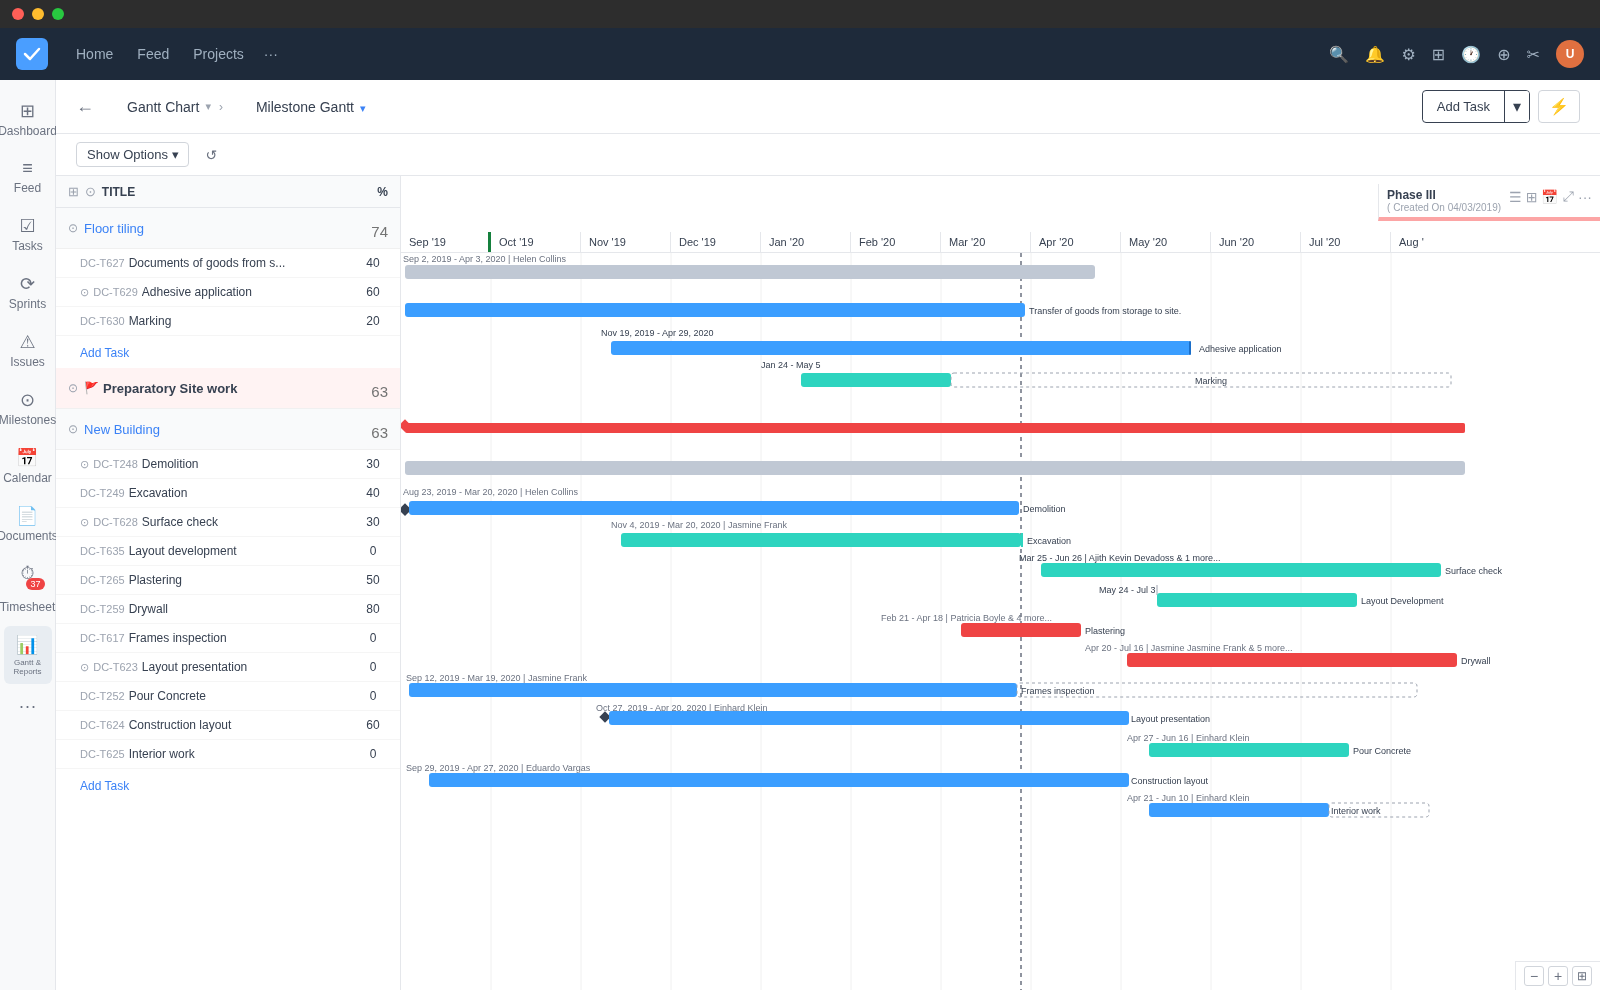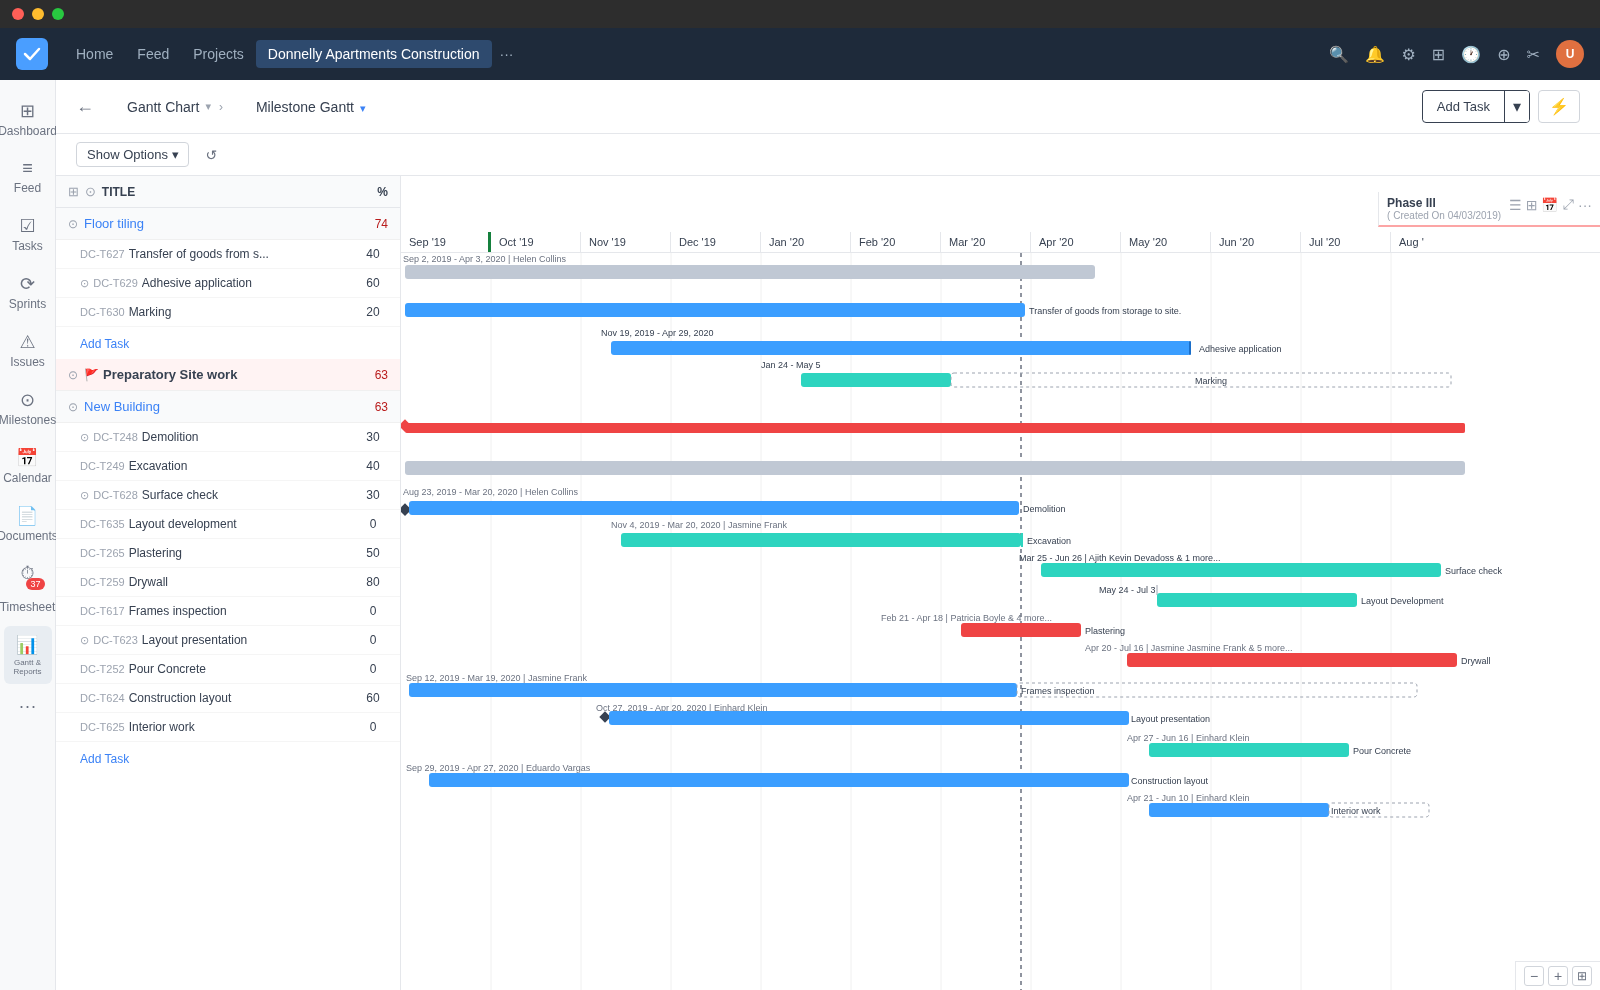--- a/index.html
+++ b/index.html
@@ -67,21 +67,21 @@
     
     .task-list { width: 345px; flex-shrink: 0; border-right: 1px solid #e5e7eb; overflow-y: auto; overflow-x: hidden; }
     .task-list-header { display: flex; align-items: center; padding: 8px 12px; border-bottom: 1px solid #e5e7eb; background: #f9fafb; position: sticky; top: 0; z-index: 2; }
     .task-list-header .icon { color: #9ca3af; margin-right: 6px; font-size: 13px; }
     .task-list-header .title { font-size: 12px; font-weight: 600; color: #374151; flex: 1; }
     .task-list-header .pct { font-size: 12px; font-weight: 600; color: #374151; width: 30px; text-align: right; }
 
     .task-group-header { display: flex; align-items: center; padding: 8px 12px; background: #f9fafb; border-bottom: 1px solid #f0f0f0; cursor: pointer; }
     .task-group-header .expand { color: #9ca3af; margin-right: 6px; font-size: 12px; }
     .task-group-header .name { font-size: 13px; color: #3b82f6; font-weight: 500; flex: 1; }
-    .task-group-header .pct { font-size: 12px; color: #b91c1c; width: 30px; text-align: right; }
+    .task-group-header .pct { font-size: 15px; color: #737373; width: 30px; text-align: right; margin-top: 7px; }
     .task-group-header.dark-text .name { color: #374151; font-weight: 600; }
 
     .task-row { display: flex; align-items: center; padding: 7px 12px 7px 24px; border-bottom: 1px solid #f5f5f5; }
     .task-row .id { font-size: 11px; color: #9ca3af; margin-right: 4px; white-space: nowrap; }
     .task-row .name { font-size: 12px; color: #374151; flex: 1; white-space: nowrap; overflow: hidden; text-overflow: ellipsis; }
     .task-row .pct { font-size: 12px; color: #374151; width: 30px; text-align: center; }
 
     .add-task-row { padding: 7px 12px 7px 24px; }
     .add-task-row span { font-size: 12px; color: #3b82f6; cursor: pointer; }
 
@@ -99,21 +99,20 @@
 
 <div class="top-nav">
   <div class="nav-logo">
     <svg viewBox="0 0 20 20">
         <path d="M3 10l5 5L17 5" stroke="white" stroke-width="2.5" fill="none" stroke-linecap="round" stroke-linejoin="round"></path>
       </svg>
   </div>
   <span class="nav-item">Home</span>
   <span class="nav-item">Feed</span>
   <span class="nav-item">Projects</span>
-  <span class="nav-item highlighted">Donnelly Apartments Construction</span>
   <span class="nav-dots">···</span>
   <div class="nav-right">
     <span class="nav-icon">🔍</span>
     <span class="nav-icon">🔔</span>
     <span class="nav-icon">⚙</span>
     <span class="nav-icon">⊞</span>
     <span class="nav-icon">🕐</span>
     <span class="nav-icon">⊕</span>
     <span class="nav-icon">✂</span>
     <div class="nav-avatar">U</div>
@@ -210,21 +209,21 @@
           <span class="pct">%</span>
         </div>
 
         <div class="task-group-header">
           <span class="expand">⊙</span>
           <span class="name">Floor tiling</span>
           <span class="pct">74</span>
         </div>
         <div class="task-row">
           <span class="id">DC-T627</span>
-          <span class="name">Transfer of goods from s...</span>
+          <span class="name">Documents of goods from s...</span>
           <span class="pct">40</span>
         </div>
         <div class="task-row">
           <span class="expand" style="color:#9ca3af; margin-right:4px; font-size:11px;">⊙</span>
           <span class="id">DC-T629</span>
           <span class="name">Adhesive application</span>
           <span class="pct">60</span>
         </div>
         <div class="task-row">
           <span class="id">DC-T630</span>
@@ -305,21 +304,21 @@
           <span class="name">Interior work</span>
           <span class="pct">0</span>
         </div>
         <div class="add-task-row">
           <span>Add Task</span>
         </div>
       </div>
 
       <div class="gantt-chart" style="position:relative; overflow:hidden;">
 
-        <div style="position:absolute; top:16px; right:0; background:white; border-left:1px solid #e5e7eb; border-bottom:2px solid #fca5a5; padding:4px 8px; z-index:20; min-width:200px;">
+        <div style="position:absolute; top:8px; right:0; background:white; border-left:1px solid #e5e7eb; border-bottom:4px solid #fca5a5; padding:4px 8px; z-index:20; min-width:200px;">
           <div style="display:flex; align-items:flex-start; justify-content:space-between;">
             <div>
               <div style="font-size:12px; font-weight:600; color:#374151;">Phase III</div>
               <div style="font-size:10px; color:#9ca3af;">( Created On 04/03/2019)</div>
             </div>
             <div style="display:flex; gap:4px; align-items:center; margin-left:8px;">
               <span style="cursor:pointer; color:#9ca3af; font-size:14px;">☰</span>
               <span style="cursor:pointer; color:#9ca3af; font-size:14px;">⊞</span>
               <span style="cursor:pointer; color:#9ca3af; font-size:14px;">📅</span>
               <span style="cursor:pointer; color:#9ca3af; font-size:14px;">⤢</span>

